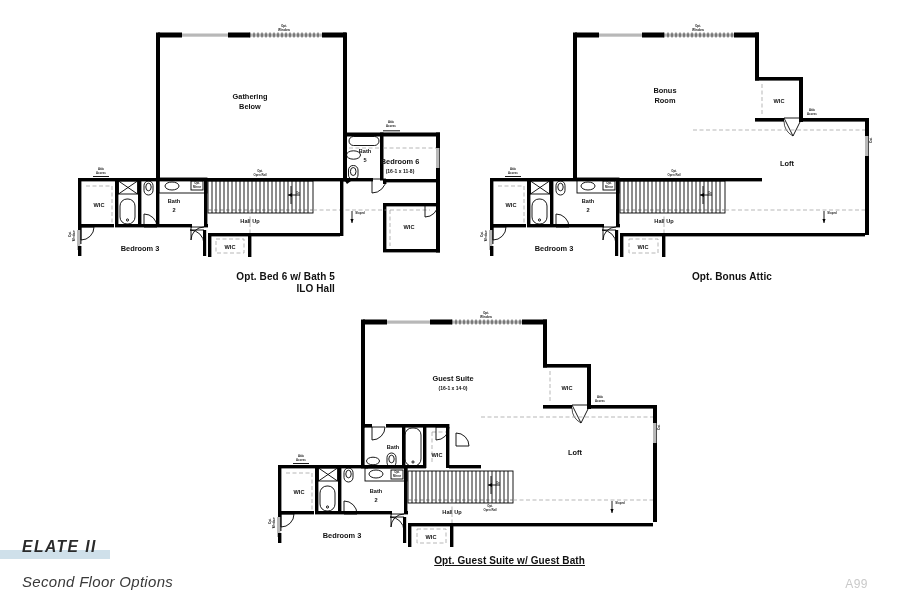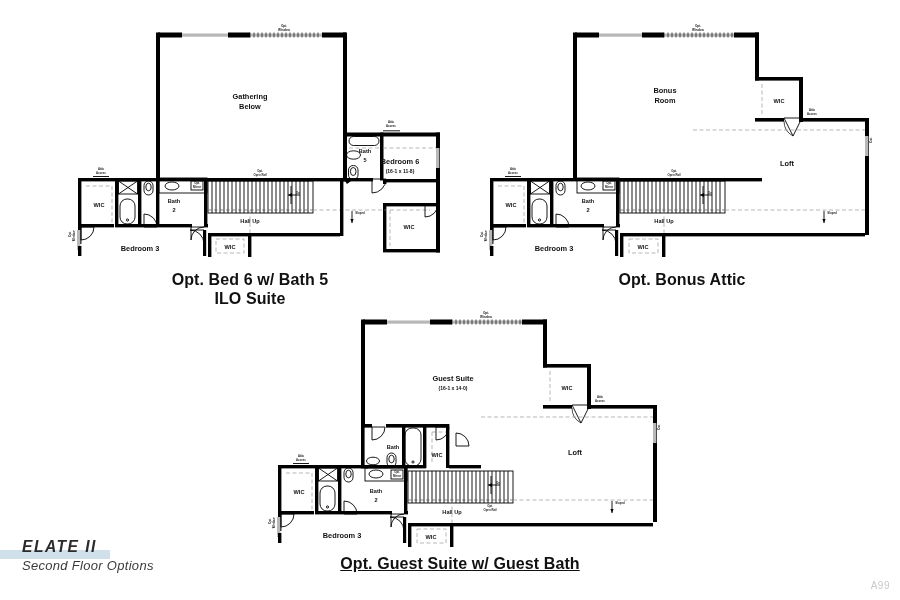--- a/index.html
+++ b/index.html
@@ -23,26 +23,26 @@
     height: 600px;
   }
   .plan {
     position: absolute;
   }
   .plan svg {
     display: block;
   }
   .plan-title {
     position: absolute;
-    text-align: center;
+    text-align: right;
     font-weight: bold;
     color: #111;
     line-height: 1.18;
     white-space: pre-line;
-    font-size: 16px;
+    font-size: 10px;
     letter-spacing: 0.1px;
   }
   
   .footer {
     position: absolute;
     left: 0;
     bottom: 0;
     width: 900px;
     height: 70px;
   }
@@ -67,30 +67,30 @@
     font-size: 17px;
     font-weight: bold;
     letter-spacing: 1.6px;
     color: #2b2b2b;
     line-height: 1;
     transform: scaleX(0.92);
     transform-origin: left center;
   }
   .brand-sub {
     position: relative;
-    margin-top: 3px;
-    font-size: 13px;
+    margin-top: 18px;
+    font-size: 15px;
     color: #3a3a3a;
     letter-spacing: 0.3px;
   }
   .sheet-no {
     position: absolute;
-    right: 10px;
+    right: 32px;
     bottom: 9px;
-    font-size: 10px;
+    font-size: 12px;
     color: #c9c9c9;
     letter-spacing: 0.5px;
   }
   
   .wall { fill: #000; }
   .thin { stroke: #000; stroke-width: 0.9; fill: none; }
   .hair { stroke: #000; stroke-width: 0.7; fill: none; }
   .dash { stroke: #9a9a9a; stroke-width: 0.7; fill: none; stroke-dasharray: 4 2.5; }
   .dash-dark { stroke: #555; stroke-width: 0.7; fill: none; stroke-dasharray: 3.5 2.5; }
   .win { fill: #b8b8b8; }
@@ -316,21 +316,21 @@
 
       <rect class="wall" x="148" y="215" width="132" height="3.4"></rect>
       <rect class="wall" x="148" y="215" width="3.4" height="24"></rect>
       <rect class="wall" x="188" y="215" width="3.4" height="24"></rect>
       <rect class="wall" x="280" y="163" width="3.4" height="55"></rect>
       <g>
         <rect class="dash" x="156" y="221" width="28" height="14"></rect>
         <text class="rm-sm" x="170" y="231">WIC</text>
       </g>
     </svg>
-    <div class="plan-title" style="left:105px; top:253px; width:170px;"><span>Opt. Bed 6 w/ Bath 5</span><br><span>ILO Suite</span></div>
+    <div class="plan-title" style="left:105px; top:253px; width:170px;"><span>Opt. Bed 6 w/ Bath 5</span><br><span>ILO Hall</span></div>
   </div>
 
   <div class="plan" style="left:472px; top:18px;">
     <svg width="400" height="250" viewBox="0 0 400 250">
 
       <g>
         <rect class="win" x="105" y="15.5" width="180" height="3.2"></rect>
         <rect class="wall" x="103" y="14.5" width="24" height="5"></rect>
         <rect class="wall" x="170" y="14.5" width="22" height="5"></rect>
         <rect class="wall" x="262" y="14.5" width="25" height="5"></rect>

